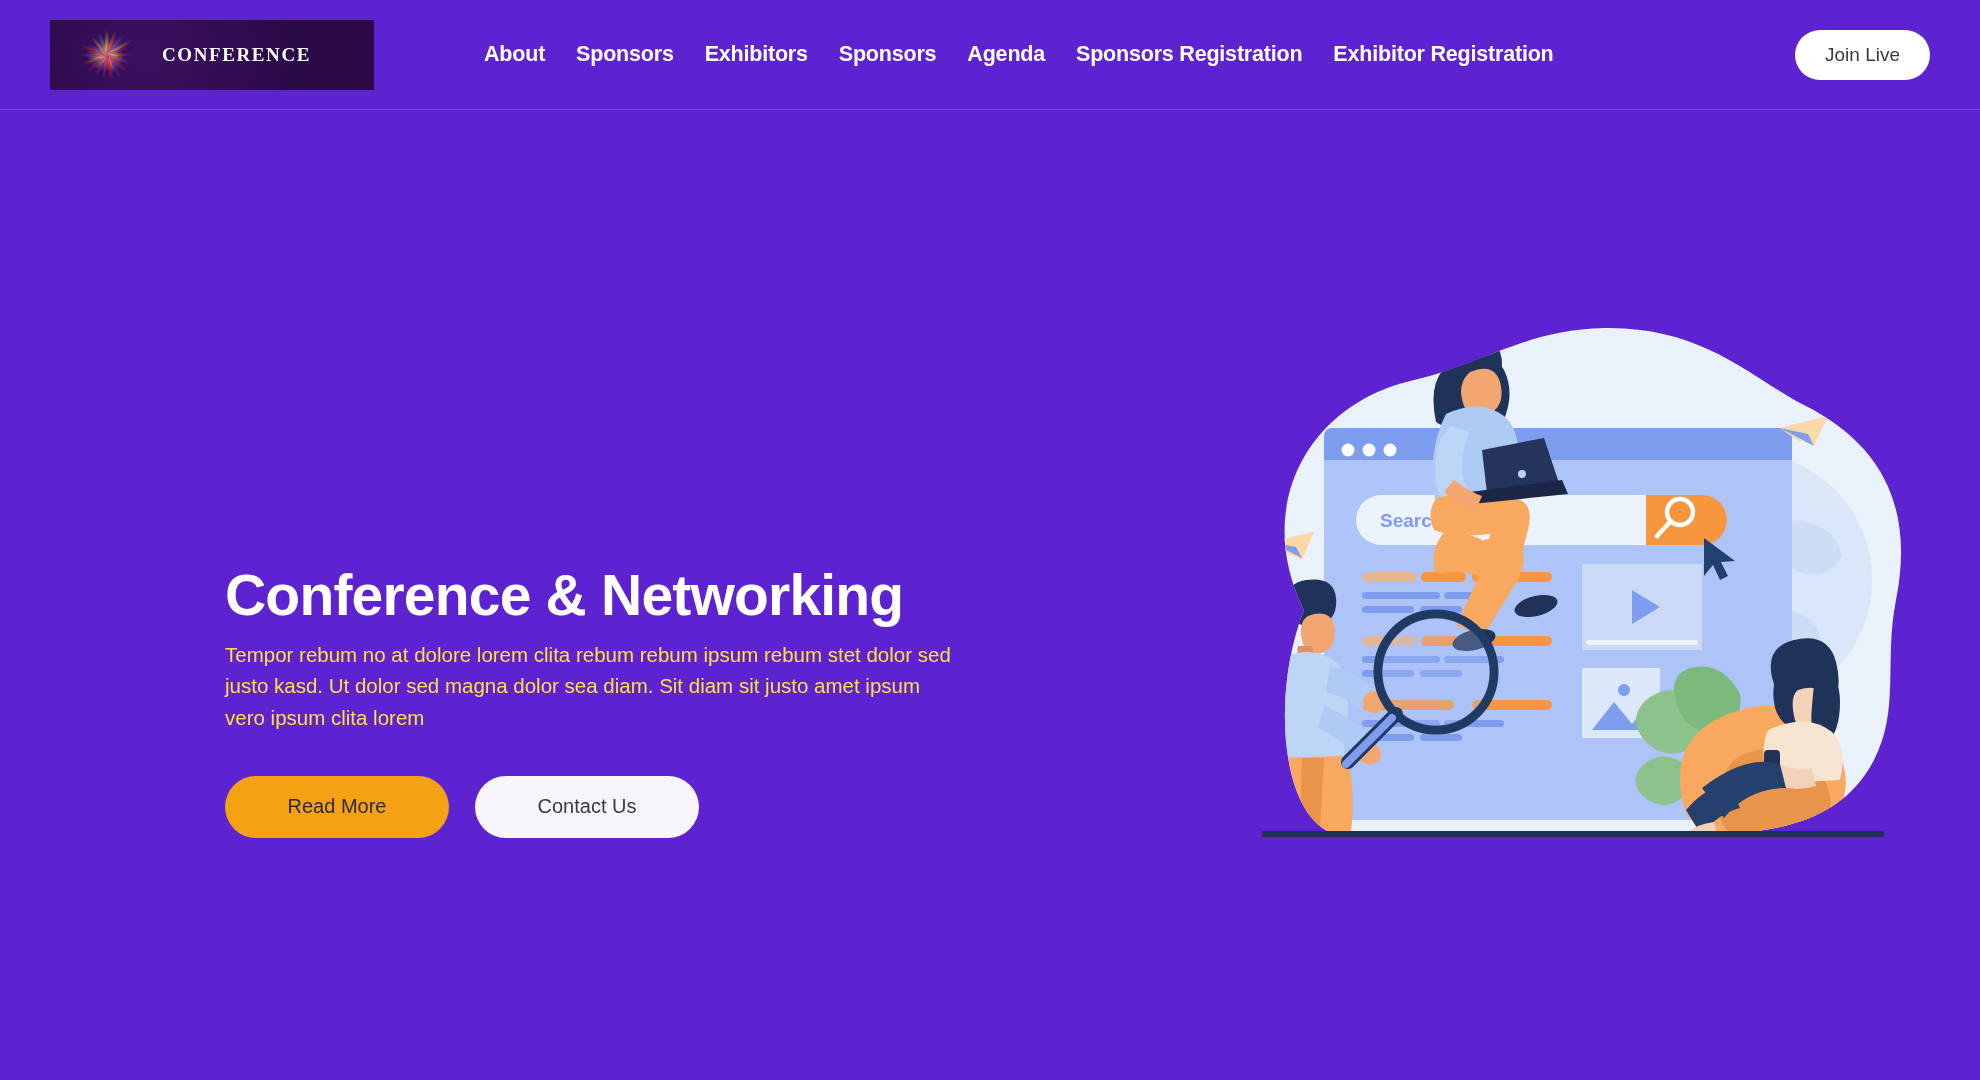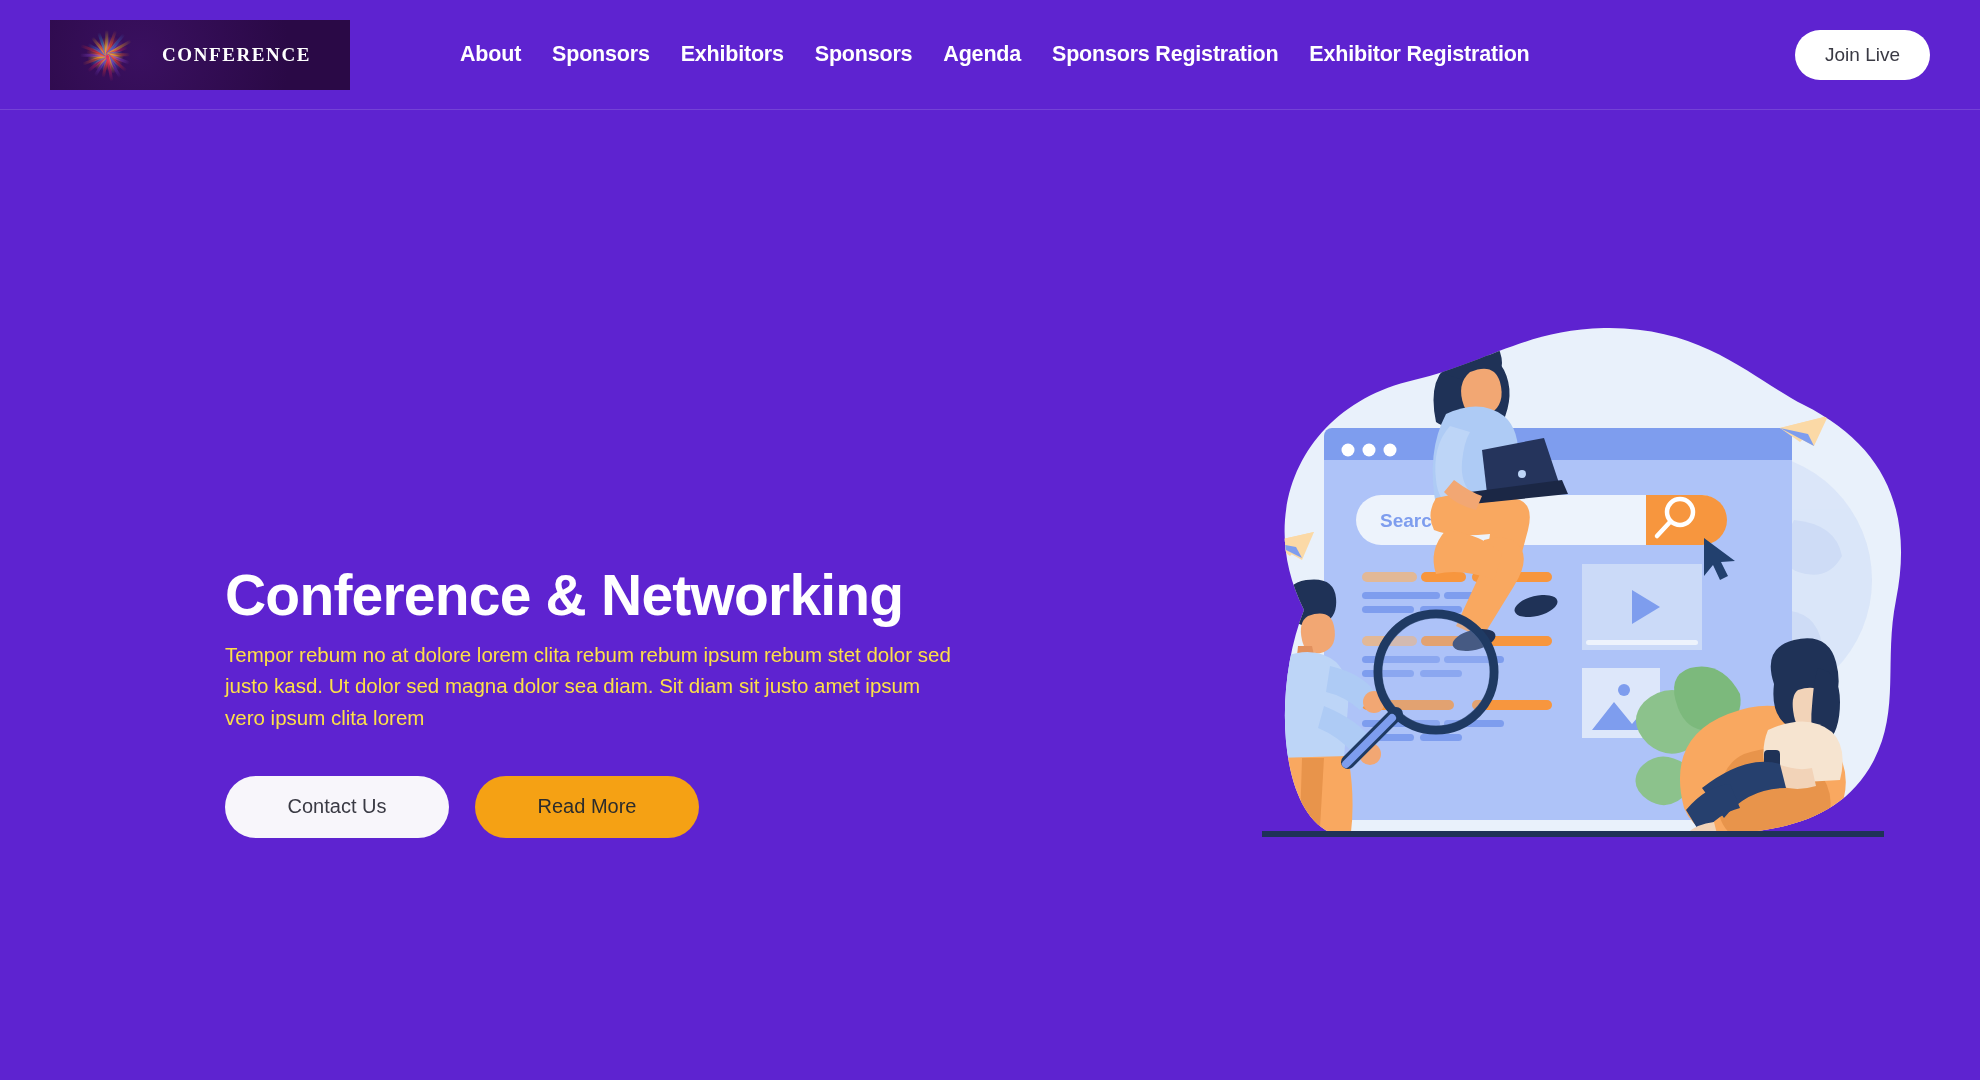--- a/index.html
+++ b/index.html
@@ -30,21 +30,21 @@
     position: relative;
     height: 110px;
     width: 100%;
     display: flex;
     align-items: center;
     border-bottom: 1px solid rgba(255,255,255,0.14);
     background: #5E23D0;
   }
 
   .logo-box {
-    width: 300px;
+    width: 324px;
     height: 70px;
     margin-left: 50px;
     background: #2B0A48;
     background-image: radial-gradient(circle at 30% 50%, #3a1060 0%, #2a0946 70%);
     display: flex;
     align-items: center;
     position: relative;
     overflow: hidden;
     flex: none;
   }
@@ -226,22 +226,22 @@
 
     <button class="join-live">Join Live</button>
   </div>
 
   <div class="hero">
 
     <div class="hero-copy">
       <h1 class="hero-title">Conference &amp; Networking</h1>
       <p class="hero-text">Tempor rebum no at dolore lorem clita rebum rebum ipsum rebum stet dolor sed justo kasd. Ut dolor sed magna dolor sea diam. Sit diam sit justo amet ipsum vero ipsum clita lorem</p>
       <div class="hero-buttons">
+        <button class="btn btn-primary">Read More</button>
         <button class="btn btn-secondary">Contact Us</button>
-        <button class="btn btn-primary">Read More</button>
       </div>
     </div>
 
     <div class="illustration">
       <svg viewBox="0 0 740 560" xmlns="http://www.w3.org/2000/svg">
         <defs>
           <clipPath id="blobClip">
             <path d="M120,300 C70,200 120,95 230,70 C300,54 340,20 420,18
                      C520,16 570,70 620,95 C700,135 730,200 712,290
                      C700,350 716,400 690,450 C660,508 600,524 520,524

